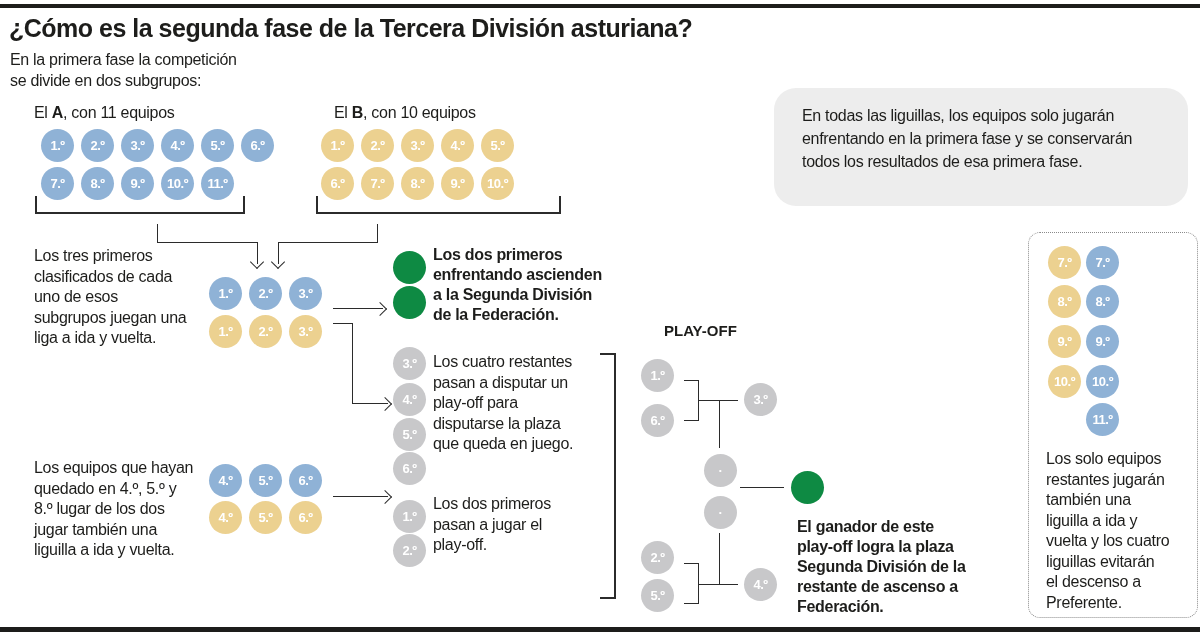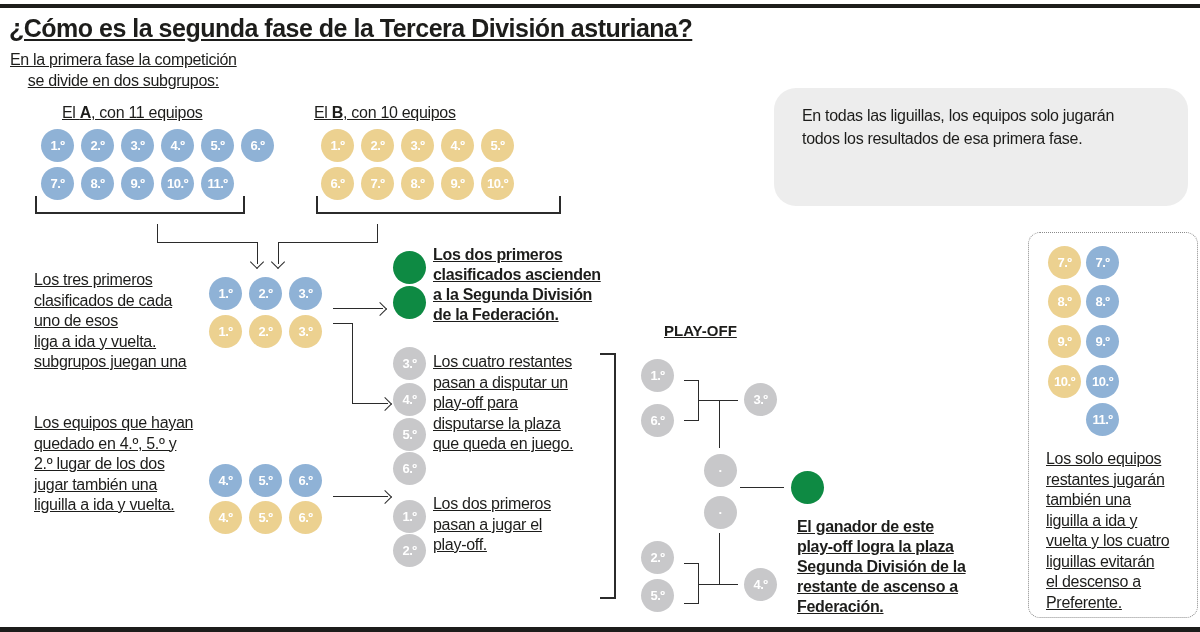--- a/index.html
+++ b/index.html
@@ -1,18 +1,18 @@
 <!DOCTYPE html>
 <html><head>
 <meta charset="utf-8">
 <style>
   html, body { margin: 0; padding: 0; }
   body { width: 1200px; height: 632px; position: relative; background: #ffffff; overflow: hidden;
          font-family: "Liberation Sans", "DejaVu Sans", sans-serif; color: #1d1d1b; }
-  .abs { position: absolute; text-decoration: underline; }
+  .abs { position: absolute; }
   .topbar { left: 0; top: 4px; width: 1200px; height: 4px; background: #1d1d1b; }
   .botbar { left: 0; top: 627px; width: 1200px; height: 5px; background: #1d1d1b; }
   .title { left: 9px; top: 14px; font-size: 25px; font-weight: bold; letter-spacing: -0.5px; white-space: nowrap; }
   .txt { font-size: 16px; line-height: 20.5px; letter-spacing: -0.3px; }
   .bold { font-weight: bold; }
   .circ { position: absolute; width: 33px; height: 33px; border-radius: 50%; color: #fff; font-weight: bold;
           font-size: 13px; display: flex; align-items: center; justify-content: center; letter-spacing: -0.5px; }
   .blue { background: #8fb2d6; }
   .yellow { background: #ecd190; }
   .gray { background: #c8c8ca; }
@@ -21,29 +21,29 @@
   .note { left: 774px; top: 88px; width: 414px; height: 118px; background: #ededed; border-radius: 22px; }
   .dashed { left: 1028px; top: 232px; width: 170px; height: 386px; border: 1.5px dotted #8a8a8a; border-radius: 12px; box-sizing: border-box; }
   .arrowhead { position: absolute; width: 9px; height: 9px; border-right: 1.5px solid #2b2b2b; border-bottom: 1.5px solid #2b2b2b; }
 </style>
 </head>
 <body>
 
 <div class="abs topbar"></div>
 <div class="abs title">¿Cómo es la segunda fase de la Tercera División asturiana?</div>
 
-<div class="abs txt" style="left:10px;top:50px;text-align:center;">
+<div class="abs txt" style="left:10px;top:50px;">
   <div>En la primera fase la competición</div>
   <div>se divide en dos subgrupos:</div>
 </div>
 
-<div class="abs txt" style="left:34px;top:103px;margin-left:28px;">
+<div class="abs txt" style="left:34px;top:103px;">
   <span>El </span><span class="bold">A</span><span>, con 11 equipos</span>
 </div>
-<div class="abs txt" style="left:314px;top:103px;text-align:right;">
+<div class="abs txt" style="left:334px;top:103px;text-align:right;">
   <span>El </span><span class="bold">B</span><span>, con 10 equipos</span>
 </div>
 
 <div class="circ blue" style="left:41px;top:129px;">1.º</div>
 <div class="circ blue" style="left:81px;top:129px;">2.º</div>
 <div class="circ blue" style="left:121px;top:129px;">3.º</div>
 <div class="circ blue" style="left:161px;top:129px;">4.º</div>
 <div class="circ blue" style="left:201px;top:129px;">5.º</div>
 <div class="circ blue" style="left:241px;top:129px;">6.º</div>
 <div class="circ blue" style="left:41px;top:167px;">7.º</div>
@@ -75,46 +75,47 @@
 <div class="line" style="left:257px;top:242px;width:1px;height:22px;"></div>
 <div class="arrowhead" style="left:252px;top:257px;transform:rotate(45deg);"></div>
 <div class="line" style="left:377px;top:224px;width:1px;height:18px;"></div>
 <div class="line" style="left:278px;top:242px;width:100px;height:1px;"></div>
 <div class="line" style="left:278px;top:242px;width:1px;height:22px;"></div>
 <div class="arrowhead" style="left:273px;top:257px;transform:rotate(45deg);"></div>
 
 <div class="abs note">
   <div class="txt" style="position:absolute;left:28px;top:16px;font-size:16px;line-height:23px;">
     <div>En todas las liguillas, los equipos solo jugarán</div>
+    <div>enfrentando en la primera fase y se conservarán</div>
     <div>todos los resultados de esa primera fase.</div>
   </div>
 </div>
 
-<div class="abs txt" style="left:34px;top:270px;">
+<div class="abs txt" style="left:34px;top:246px;">
   <div>Los tres primeros</div>
   <div>clasificados de cada</div>
   <div>uno de esos</div>
+  <div>subgrupos juegan una</div>
   <div>liga a ida y vuelta.</div>
-  <div>subgrupos juegan una</div>
 </div>
 <div class="circ blue" style="left:209px;top:277px;">1.º</div>
 <div class="circ blue" style="left:249px;top:277px;">2.º</div>
 <div class="circ blue" style="left:289px;top:277px;">3.º</div>
 <div class="circ yellow" style="left:209px;top:315px;">1.º</div>
 <div class="circ yellow" style="left:249px;top:315px;">2.º</div>
 <div class="circ yellow" style="left:289px;top:315px;">3.º</div>
 
 <div class="line" style="left:333px;top:308px;width:50px;height:1px;"></div>
 <div class="arrowhead" style="left:375px;top:304px;transform:rotate(-45deg);"></div>
 
 <div class="circ green" style="left:393px;top:251px;"></div>
 <div class="circ green" style="left:393px;top:286px;"></div>
 <div class="abs txt bold" style="left:433px;top:245px;font-size:16px;line-height:20px;">
   <div>Los dos primeros</div>
-  <div>clasificados ascienden</div>
+  <div>enfrentando ascienden</div>
   <div>a la Segunda División</div>
   <div>de la Federación.</div>
 </div>
 
 <div class="line" style="left:333px;top:323px;width:20px;height:1px;"></div>
 <div class="line" style="left:352px;top:323px;width:1px;height:80px;"></div>
 <div class="line" style="left:352px;top:403px;width:36px;height:1px;"></div>
 <div class="arrowhead" style="left:380px;top:399px;transform:rotate(-45deg);"></div>
 
 <div class="circ gray" style="left:393px;top:347px;">3.º</div>
@@ -122,24 +123,24 @@
 <div class="circ gray" style="left:393px;top:418px;">5.º</div>
 <div class="circ gray" style="left:393px;top:452px;">6.º</div>
 <div class="abs txt" style="left:433px;top:352px;">
   <div>Los cuatro restantes</div>
   <div>pasan a disputar un</div>
   <div>play-off para</div>
   <div>disputarse la plaza</div>
   <div>que queda en juego.</div>
 </div>
 
-<div class="abs txt" style="left:34px;top:413px;">
+<div class="abs txt" style="left:34px;top:458px;">
   <div>Los equipos que hayan</div>
   <div>quedado en 4.º, 5.º y</div>
-  <div>2.º lugar de los dos</div>
+  <div>8.º lugar de los dos</div>
   <div>jugar también una</div>
   <div>liguilla a ida y vuelta.</div>
 </div>
 <div class="circ blue" style="left:209px;top:464px;">4.º</div>
 <div class="circ blue" style="left:249px;top:464px;">5.º</div>
 <div class="circ blue" style="left:289px;top:464px;">6.º</div>
 <div class="circ yellow" style="left:209px;top:501px;">4.º</div>
 <div class="circ yellow" style="left:249px;top:501px;">5.º</div>
 <div class="circ yellow" style="left:289px;top:501px;">6.º</div>
 

